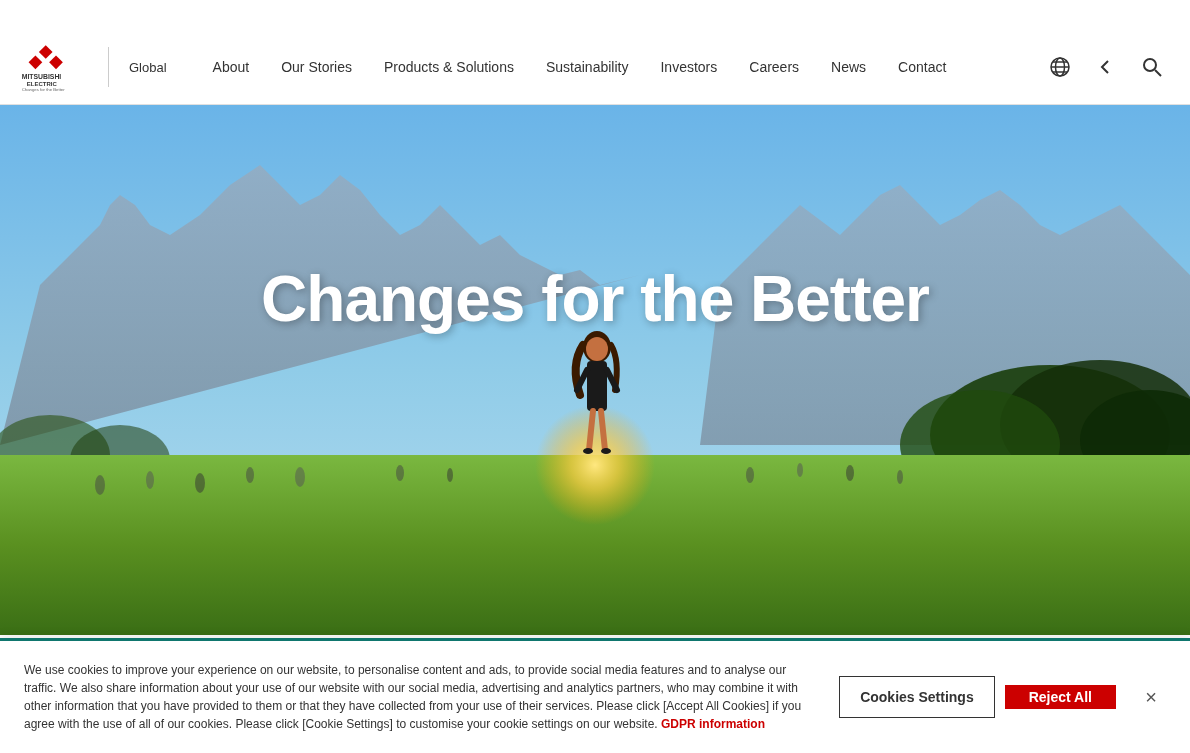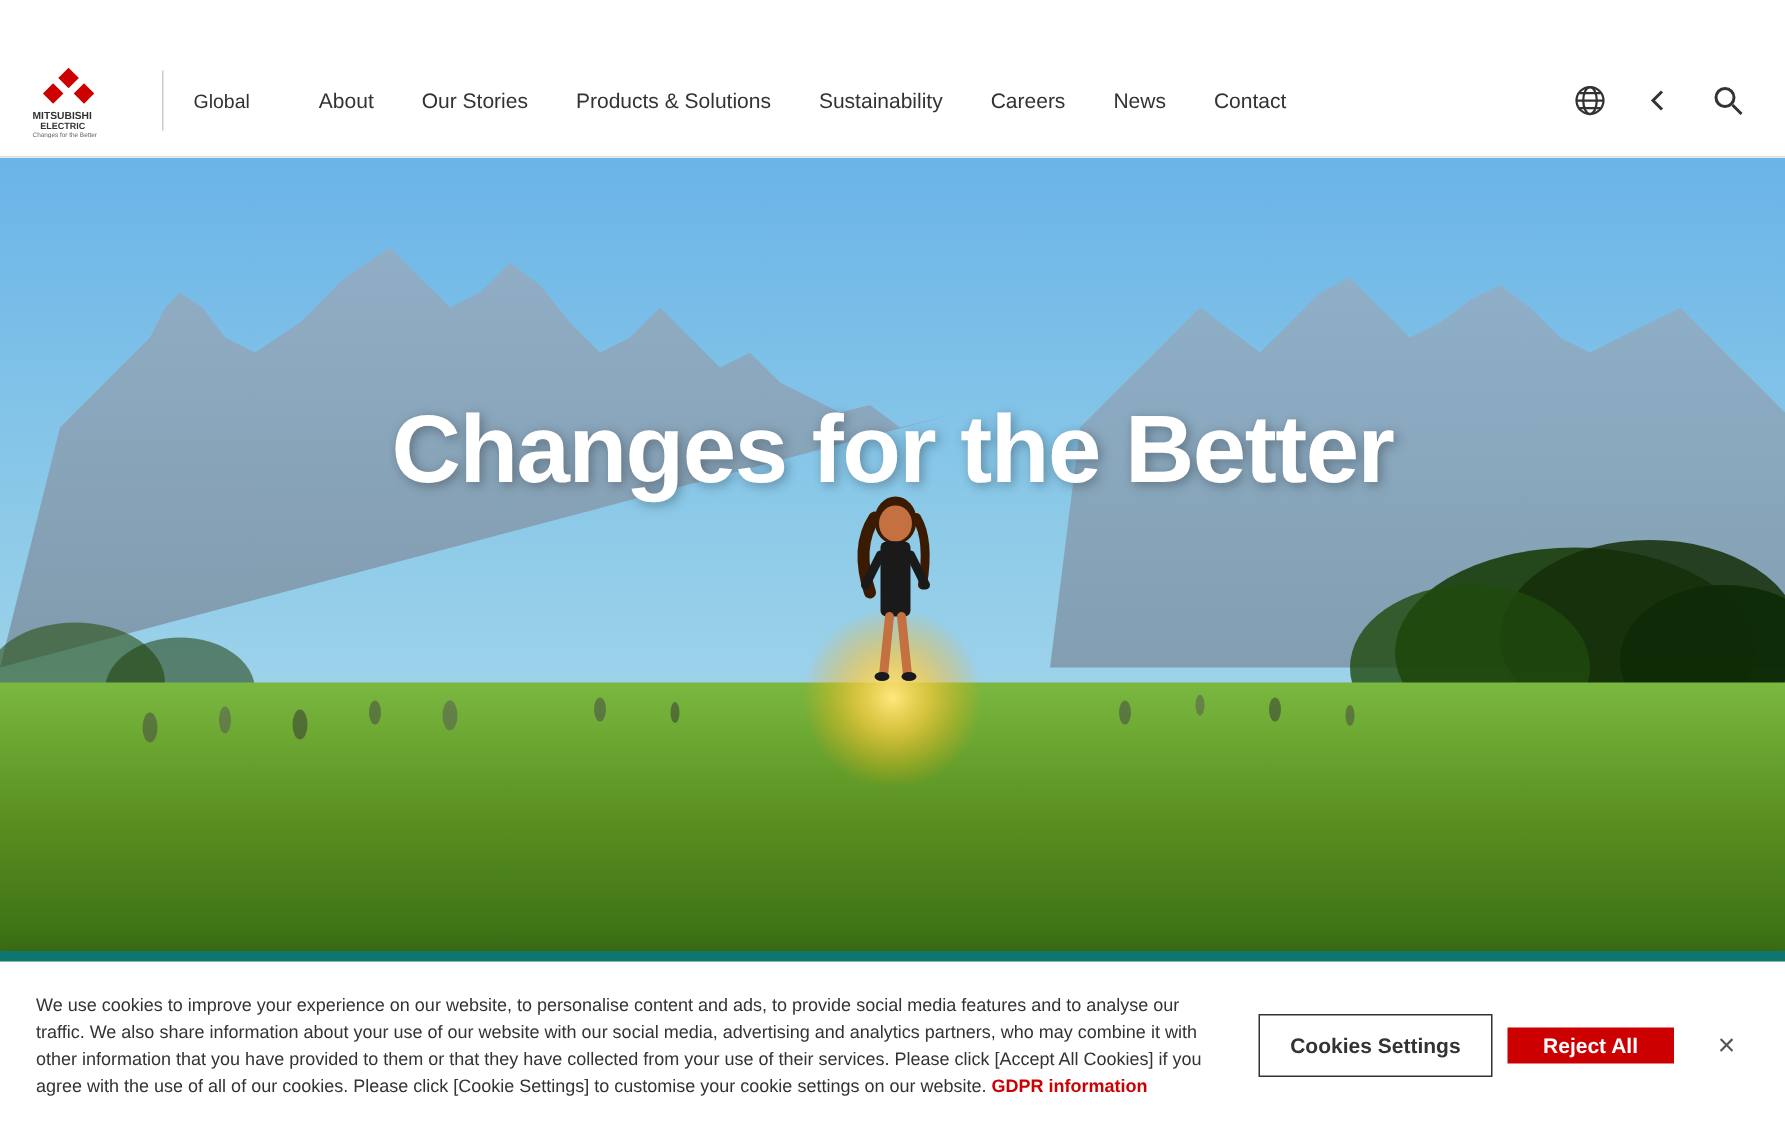--- a/index.html
+++ b/index.html
@@ -107,21 +107,21 @@
       line-height: 1.1;
     }
 
     
     .cookie-banner {
       position: absolute;
       bottom: 0;
       left: 0;
       right: 0;
       background: rgba(255,255,255,0.97);
-      border-top: 7px solid #0f766e;
+      border-top: 3px solid #0f766e;
       padding: 20px 24px;
       display: flex;
       align-items: center;
       gap: 20px;
       z-index: 100;
       box-shadow: 0 -2px 10px rgba(0,0,0,0.1);
     }
     .cookie-text {
       flex: 1;
       font-size: 12px;
@@ -202,20 +202,21 @@
       <text x="2" y="56" font-size="5" fill="#666" font-family="Arial">Changes for the Better</text>
     </svg>
   </div>
   <div class="nav-divider"></div>
   <span class="global-label">Global</span>
   <nav>
     <a class="nav-item">About</a>
     <a class="nav-item">Our Stories</a>
     <a class="nav-item">Products &amp; Solutions</a>
     <a class="nav-item">Sustainability</a>
+    <a class="nav-item">Investors</a>
     <a class="nav-item">Careers</a>
     <a class="nav-item">News</a>
     <a class="nav-item">Contact</a>
   </nav>
   <div class="header-actions">
     <button class="globe-btn" title="Change region">
       <svg width="22" height="22" viewBox="0 0 22 22" fill="none" stroke="#333" stroke-width="1.5">
         <circle cx="11" cy="11" r="9"></circle>
         <ellipse cx="11" cy="11" rx="4.5" ry="9"></ellipse>
         <line x1="2" y1="11" x2="20" y2="11"></line>

